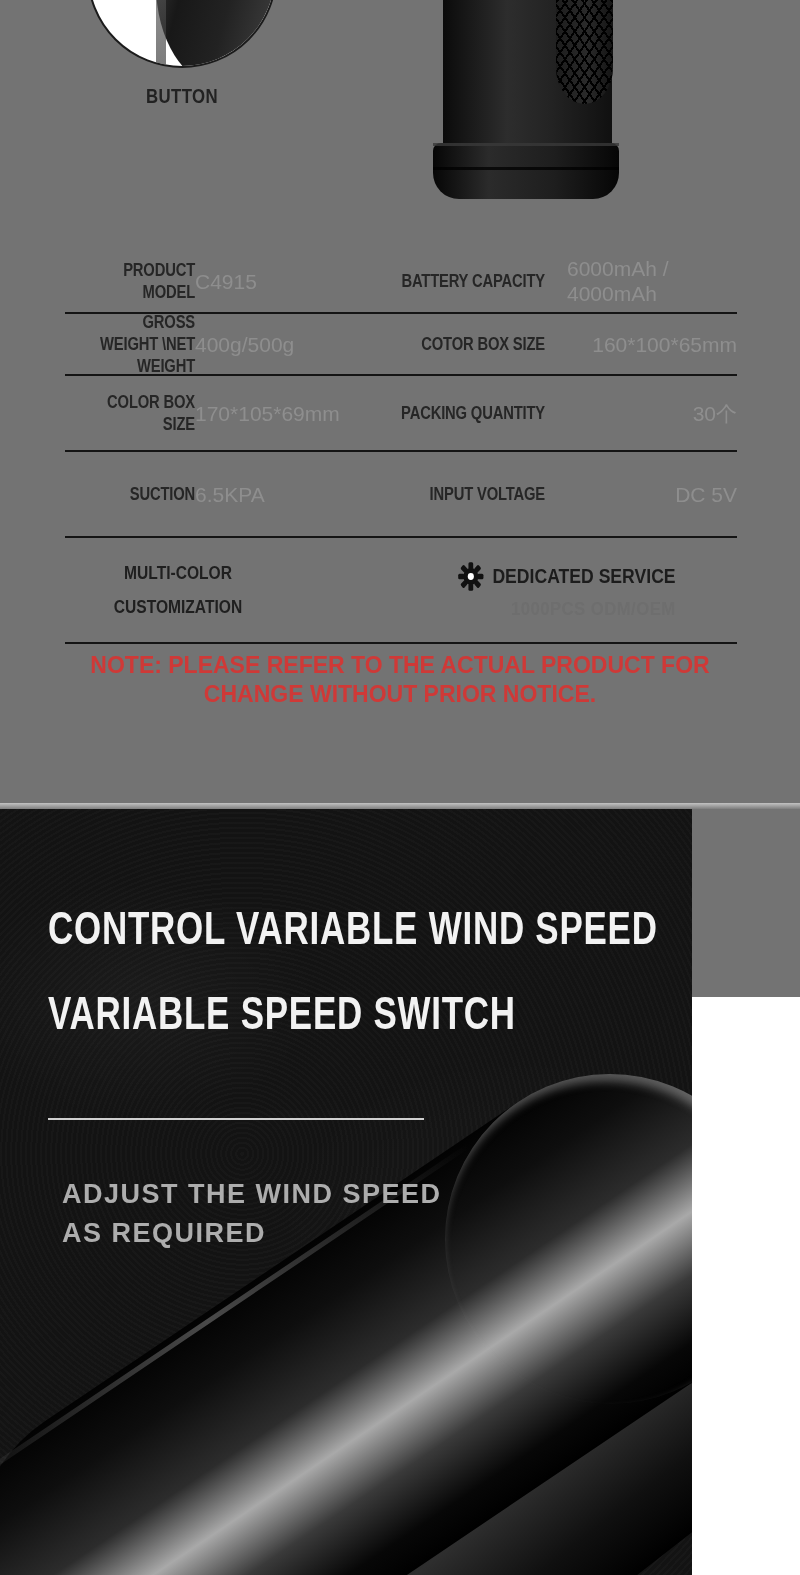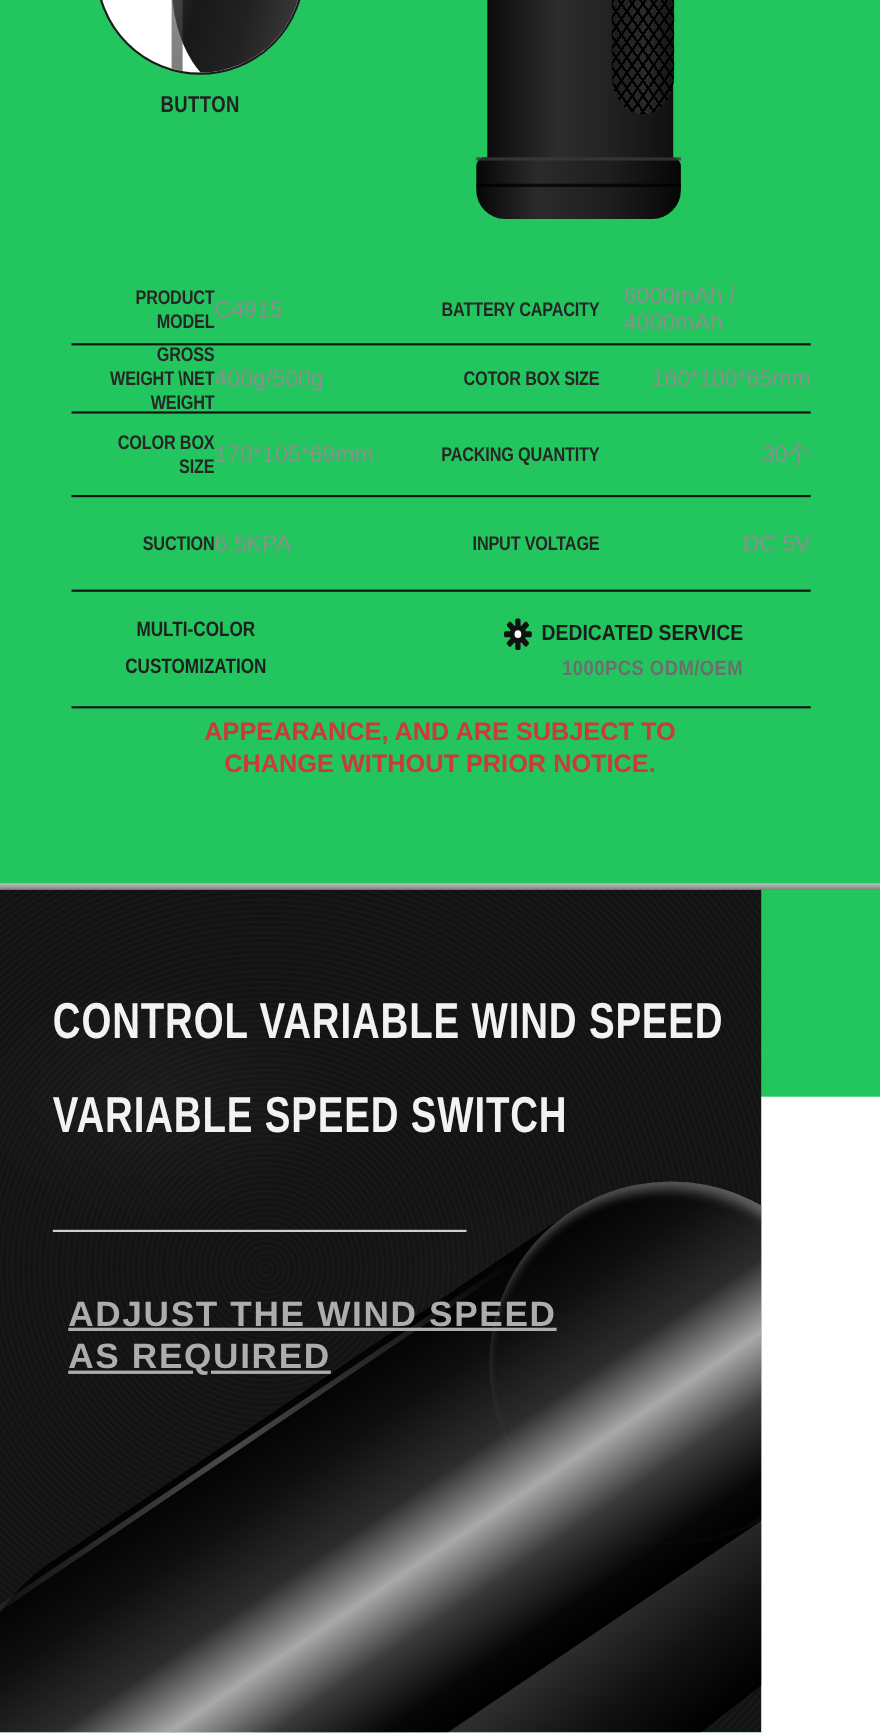--- a/index.html
+++ b/index.html
@@ -1,20 +1,20 @@
 <!DOCTYPE html>
 <html><head>
 <meta charset="utf-8">
 <style>
   html,body{margin:0;padding:0;background:#fff;}
   .page{position:relative;width:800px;height:1575px;overflow:hidden;
         font-family:"Liberation Sans","DejaVu Sans",sans-serif;background:#fff;}
 
   
-  .hero{position:absolute;left:0;top:0;width:800px;height:997px;background:#22c55e;}
+  .hero{position:absolute;left:0;top:0;width:800px;height:997px;background:#737373;}
   .bubble{position:absolute;left:87px;top:-122px;width:190px;height:190px;border-radius:50%;
           border:2px solid #1b1b1b;background:#fff;overflow:hidden;box-sizing:border-box;}
   .bubble-inner{position:absolute;left:36%;top:-10%;width:76%;height:120%;
           background:linear-gradient(105deg,#4a4a4a 0%,#181818 30%,#222 55%,#3f3f3f 85%,#333 100%);
           border-radius:0 0 0 45%;}
   .bubble-inner::before{content:"";position:absolute;left:0;top:0;width:10px;height:100%;
           background:linear-gradient(180deg,#8a8a8a,#2e2e2e);opacity:.65;}
   .callout{position:absolute;left:82px;top:84px;width:200px;text-align:center;
           font-size:21px;font-weight:700;color:#222;letter-spacing:.5px;
           transform:scaleX(.8);transform-origin:center;}
@@ -69,21 +69,21 @@
           radial-gradient(ellipse 300px 200px at 20% 25%,rgba(255,255,255,.035),transparent 60%),
           radial-gradient(ellipse 420px 300px at 75% 55%,rgba(255,255,255,.025),transparent 60%),
           repeating-radial-gradient(circle at 35% 45%,rgba(255,255,255,.015) 0 2px,rgba(0,0,0,.05) 2px 5px);}
   .d-heading{position:absolute;left:48px;white-space:nowrap;color:#f2f2f2;
         font-size:46px;font-weight:700;letter-spacing:1px;
         transform:scaleX(.76);transform-origin:0 50%;}
   .dh1{top:92px;} .dh2{top:177px;}
   .d-divider{position:absolute;left:48px;top:309px;width:376px;height:2px;
         background:rgba(240,240,240,.85);}
   .d-sub{position:absolute;left:62px;top:366px;z-index:3;color:#adadad;
-        font-size:32px;font-weight:700;letter-spacing:1.5px;line-height:39px;text-decoration:underline;}
+        font-size:27px;font-weight:700;letter-spacing:1.5px;line-height:39px;}
 
   
   .barrel{position:absolute;z-index:2;left:-125px;top:265px;width:900px;height:330px;
         border-radius:165px;
         transform:rotate(-34deg);transform-origin:calc(100% - 165px) 50%;
         background:linear-gradient(180deg,#020202 0%,#0e0e0e 18%,#2c2c2c 40%,#a9a9a9 57%,#3a3a3a 73%,#070707 90%,#000 100%);}
   .barrel::before{content:"";position:absolute;left:40px;top:6px;width:70%;height:5px;border-radius:3px;
         background:linear-gradient(90deg,transparent,rgba(255,255,255,.28),transparent);}
   .barrel::after{content:"";position:absolute;right:0;top:0;width:330px;height:330px;border-radius:50%;
         box-shadow:inset -7px 4px 10px rgba(220,220,220,.38);}
@@ -157,21 +157,21 @@
           </span>
           <span>DEDICATED SERVICE</span>
         </div>
         <div class="service-sub">1000PCS ODM/OEM</div>
       </div>
     </div>
     <div class="hr"></div>
   </section>
 
   <div class="note">
-    <div>APPEARANCE,  AND ARE SUBJECT TO</div>
+    <div>NOTE: PLEASE REFER TO THE ACTUAL PRODUCT FOR</div>
     <div>CHANGE WITHOUT PRIOR NOTICE.</div>
   </div>
 
   <div class="graybar"></div>
   <section class="dark">
     <div class="barrel"></div>
     <div class="handle"></div>
     <div class="d-heading dh1">CONTROL VARIABLE WIND SPEED</div>
     <div class="d-heading dh2">VARIABLE SPEED SWITCH</div>
     <div class="d-divider"></div>

